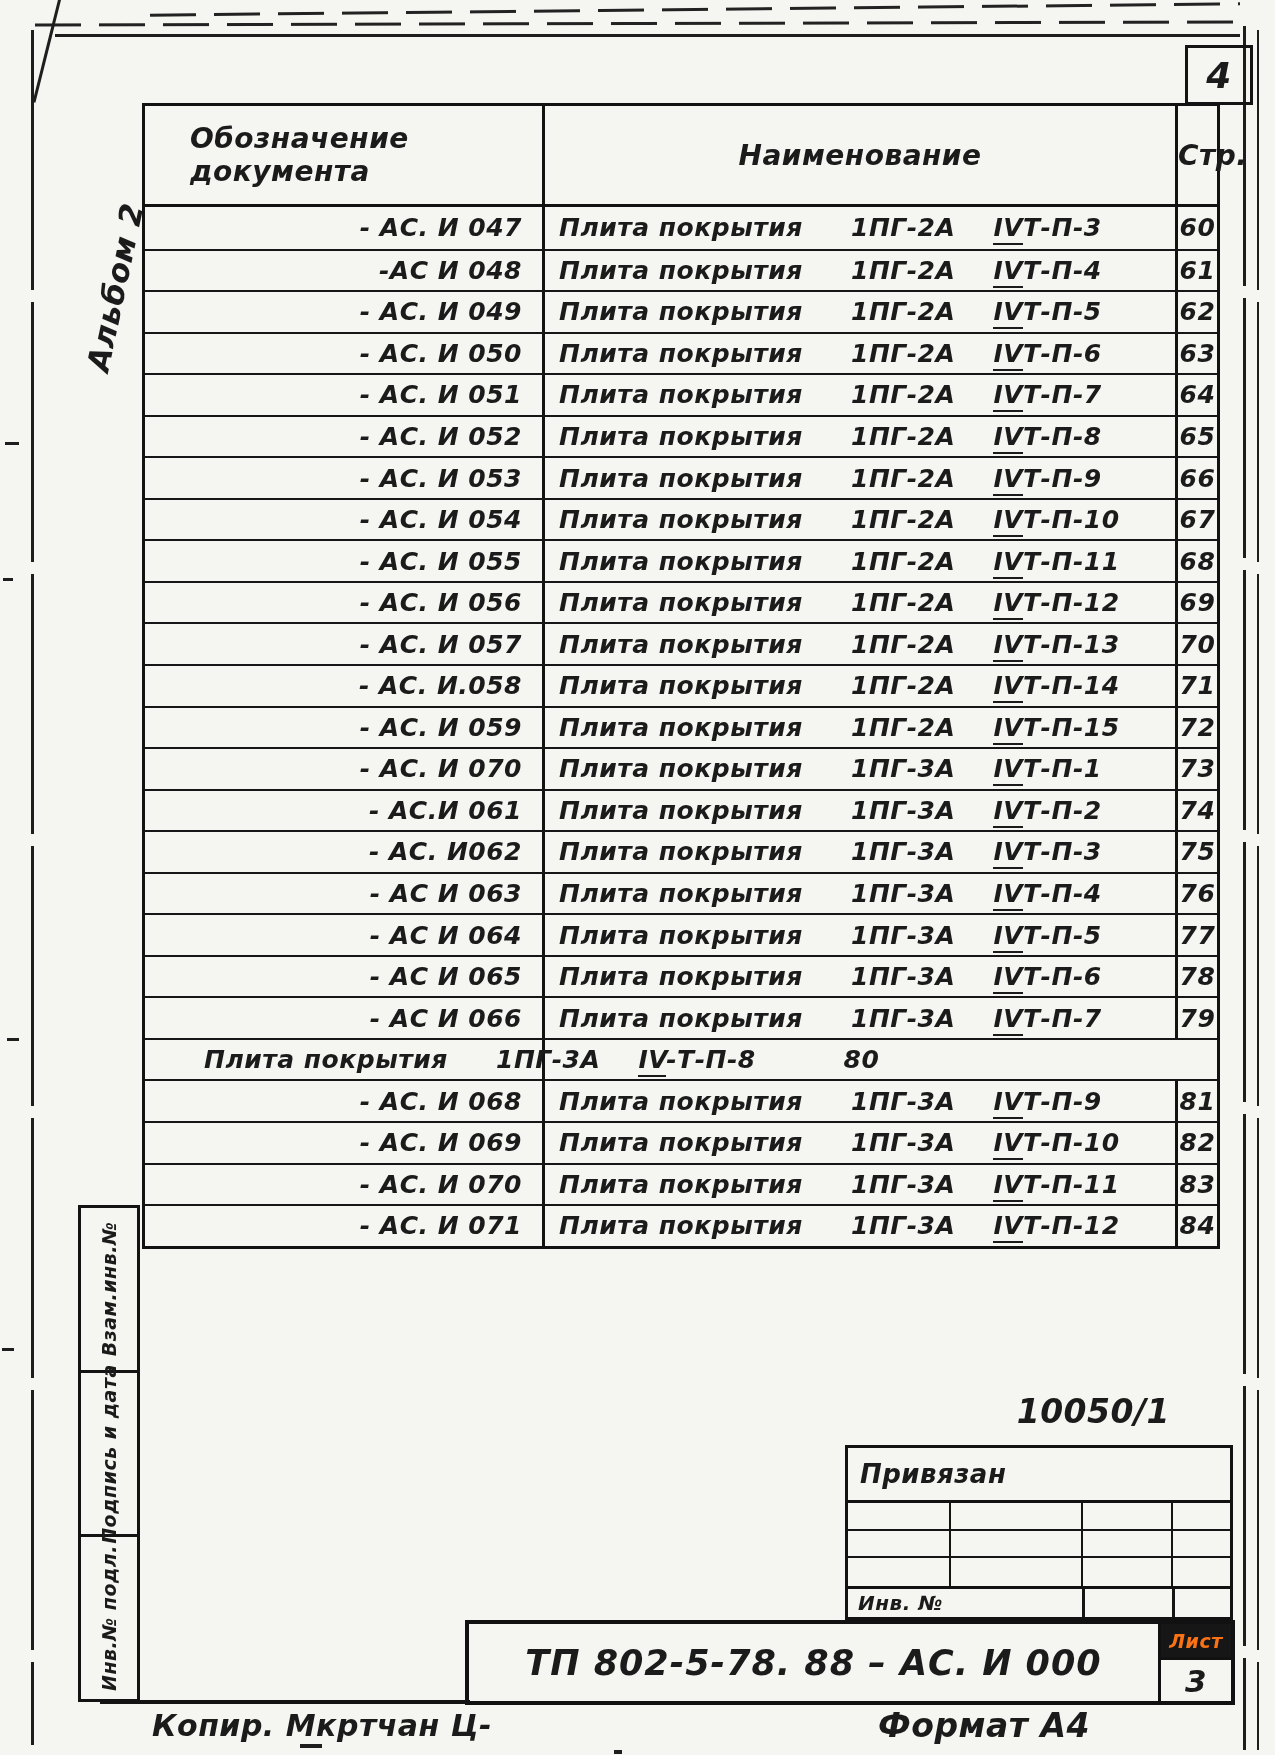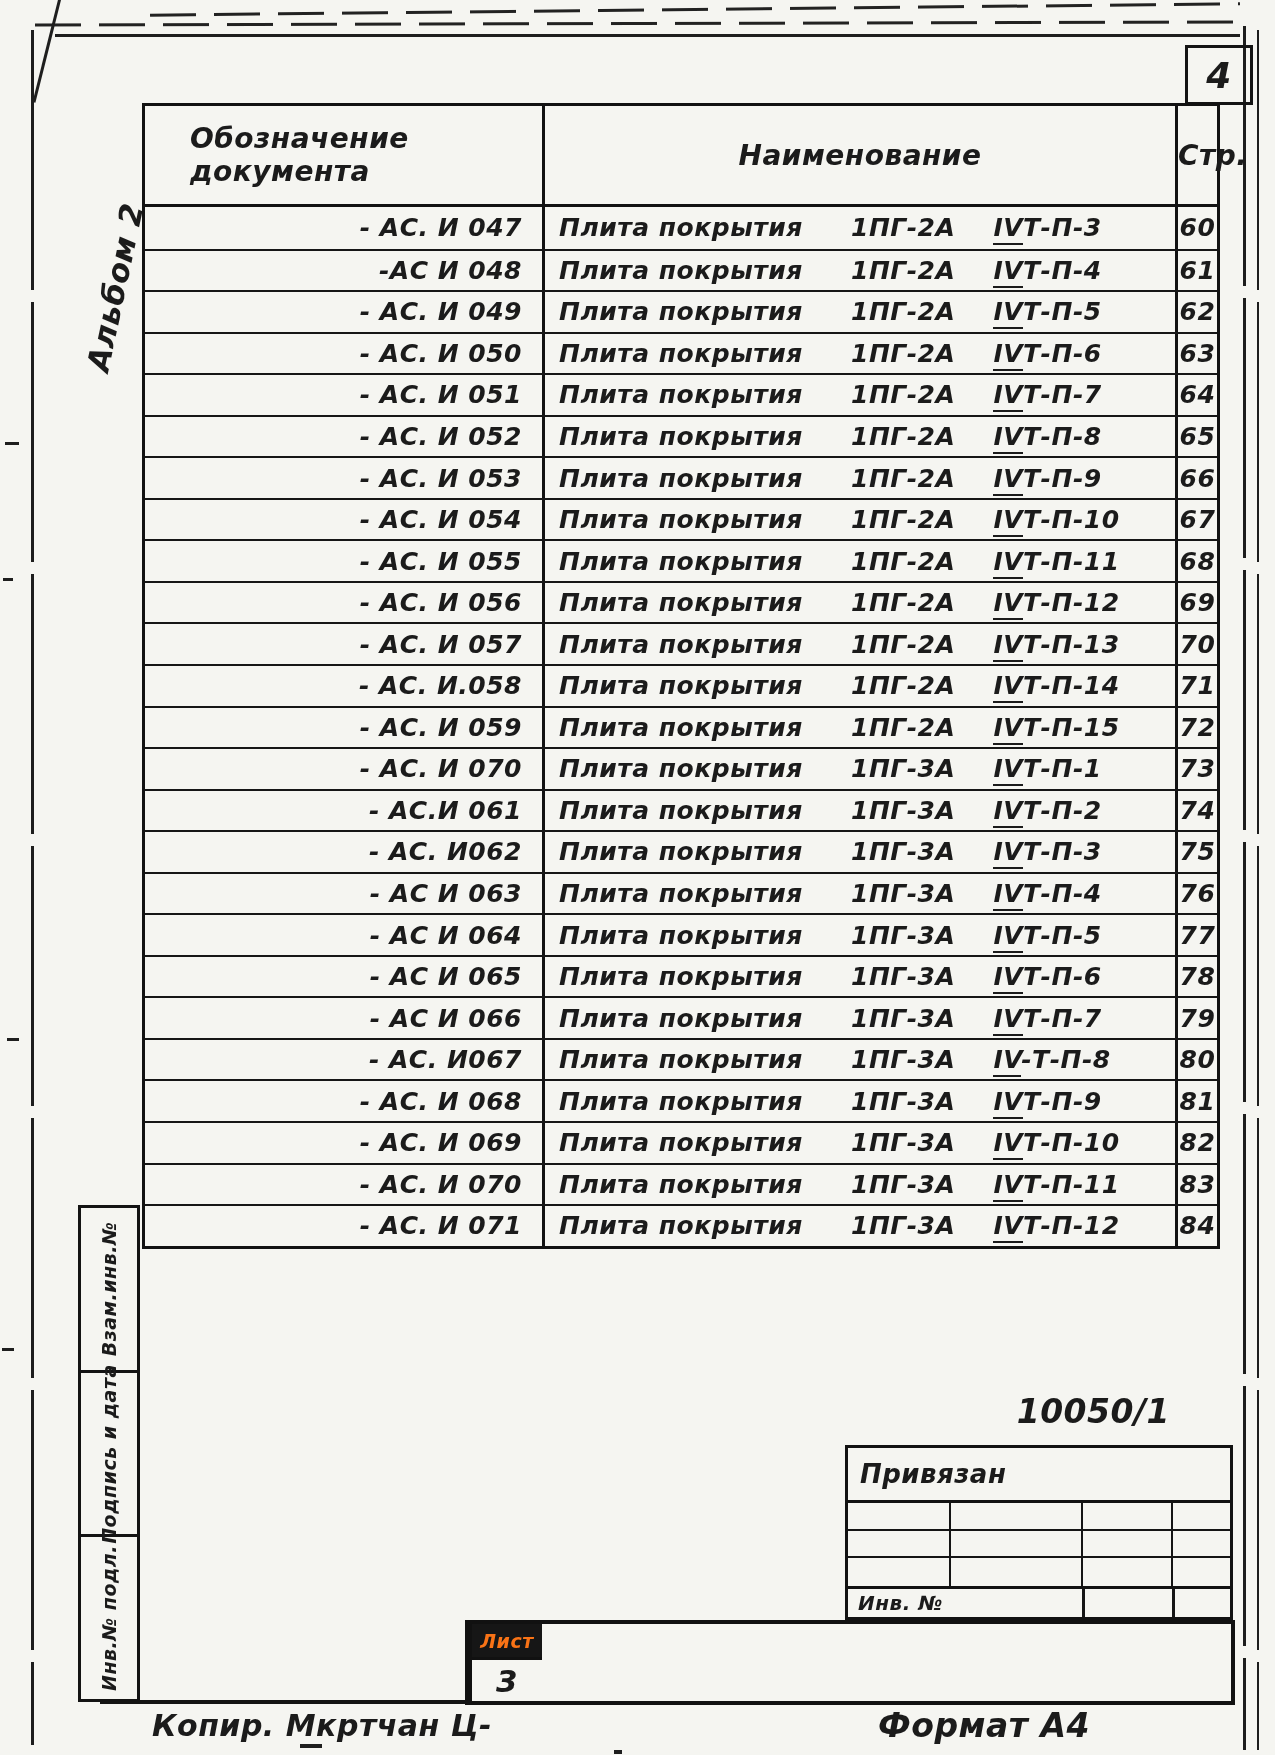--- a/index.html
+++ b/index.html
@@ -313,21 +313,20 @@
   <div class="trow">
     <div class="c1">- АС И 066</div>
     <div class="c2">
       <span class="platename">Плита покрытия</span>
       <span class="platemark"><span>1ПГ-3А</span><span class="rn">IV</span><span>Т-П-7</span></span>
     </div>
     <div class="c3">79</div>
   </div>
 
   <div class="trow">
-    <div class="c1">- АС. И067</div>
     <div class="c2">
       <span class="platename">Плита покрытия</span>
       <span class="platemark"><span>1ПГ-3А</span><span class="rn">IV</span><span>-Т-П-8</span></span>
     </div>
     <div class="c3">80</div>
   </div>
 
   <div class="trow">
     <div class="c1">- АС. И 068</div>
     <div class="c2">
@@ -385,20 +384,21 @@
       <div></div>
   </div>
   <div class="sinv hw">
     <span>Инв. №</span>
     <span class="vl1"></span>
     <span class="vl2"></span>
   </div>
 </div>
 
 <div class="abs titlebar">
+  <div class="t-main hw">ТП  802-5-78. 88   –   АС. И 000</div>
   <div class="t-sheet">
     <div class="lab hw">Лист</div>
     <div class="num hw">3</div>
   </div>
 </div>
 <div class="abs underbar"></div>
 
 <div class="abs copier hw">Копир. Мкртчан Ц-</div>
 <div class="abs format hw">Формат А4</div>
 

